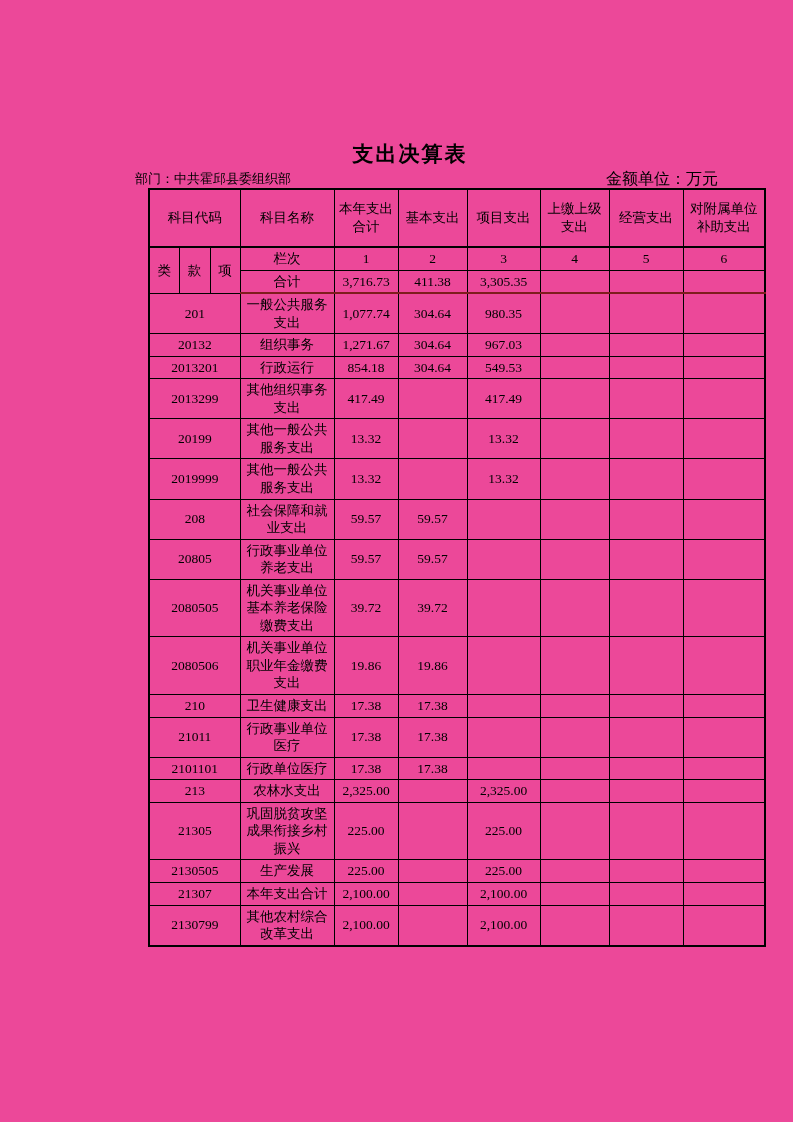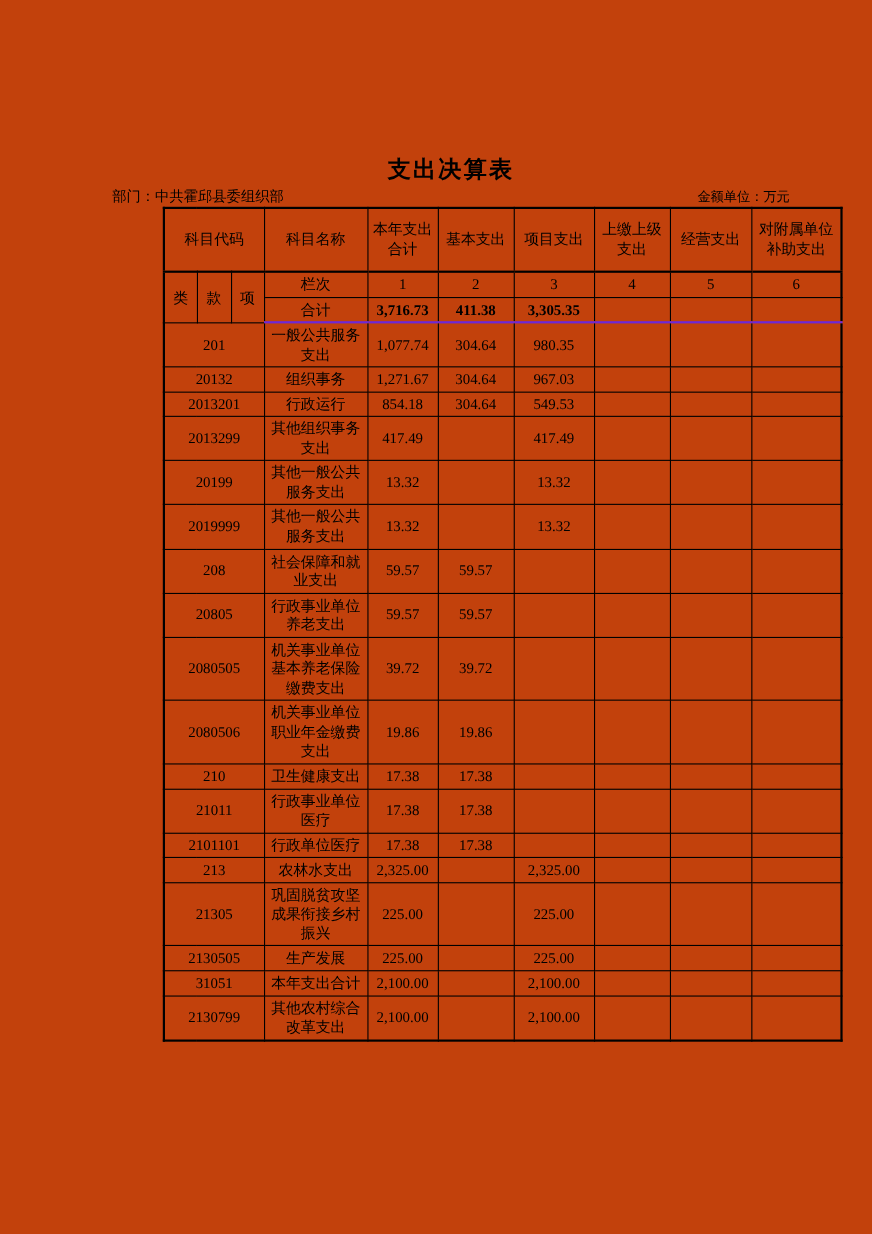--- a/index.html
+++ b/index.html
@@ -1,21 +1,21 @@
 <!DOCTYPE html>
 <html><head>
 <meta charset="utf-8">
 <style>
   * { box-sizing: border-box; }
   html, body { margin: 0; padding: 0; background: #ffffff; }
   .page {
     position: relative;
     width: 793px;
     height: 1122px;
-    background: #c2410c;
+    background: #ec4899;
     color: #000000;
     font-family: "Liberation Serif", "DejaVu Serif", serif;
     overflow: hidden;
   }
   .content {
     position: absolute;
     left: 102px;
     top: 140px;
     width: 616px;
   }
@@ -33,22 +33,22 @@
     font-size: 12px;
     line-height: 14px;
   }
   .meta-row {
     margin-top: 3px;
     margin-bottom: 2px;
     display: flex;
     justify-content: space-between;
     align-items: flex-end;
   }
-  .department { font-size: 13px; line-height: 15px; }
-  .unit { font-size: 12px; line-height: 14px; }
+  .department { font-size: 13px; line-height: 15px; margin-left: 33px; }
+  .unit { font-size: 16px; line-height: 14px; }
 
   table.acct {
     border-collapse: collapse;
     table-layout: fixed;
     width: 616px;
     border: 2px solid #000000;
     margin-top: 2px;
     margin-left: 46px;
   }
   table.acct td {
@@ -56,22 +56,22 @@
     font-size: 13.5px;
     line-height: 1.3;
     padding: 2px 3px;
     vertical-align: middle;
     text-align: center;
     word-break: break-all;
     overflow: hidden;
   }
   tr.hdr td { height: 58px; border-bottom: 2px solid #000000; }
   tr.idx td { height: 21px; }
-  tr.tot td { height: 19px; border-bottom: 2px solid #6d28d9; }
-  tr.tot td.num { font-weight: bold; }
+  tr.tot td { height: 19px; border-bottom: 2px solid #7f1d1d; }
+  tr.tot td.num { font-weight: normal; }
   tbody.data td { height: 21px; }
   td.code { text-align: left; padding-left: 2px; }
   td.name { text-align: left; padding-left: 4px; font-family: Liberation Serif, serif; }
   td.num  { text-align: right; padding-right: 5px; white-space: nowrap; word-break: normal; }
 </style>
 </head>
 <body>
 
 <div class="page">
   <div class="content">
@@ -285,21 +285,21 @@
           <td class="code" colspan="3">2130505</td>
           <td class="name">生产发展</td>
           <td class="num">225.00</td>
           <td class="num"></td>
           <td class="num">225.00</td>
           <td class="num"></td>
           <td class="num"></td>
           <td class="num"></td>
         </tr>
         <tr>
-          <td class="code" colspan="3">31051</td>
+          <td class="code" colspan="3">21307</td>
           <td class="name">本年支出合计</td>
           <td class="num">2,100.00</td>
           <td class="num"></td>
           <td class="num">2,100.00</td>
           <td class="num"></td>
           <td class="num"></td>
           <td class="num"></td>
         </tr>
         <tr>
           <td class="code" colspan="3">2130799</td>

